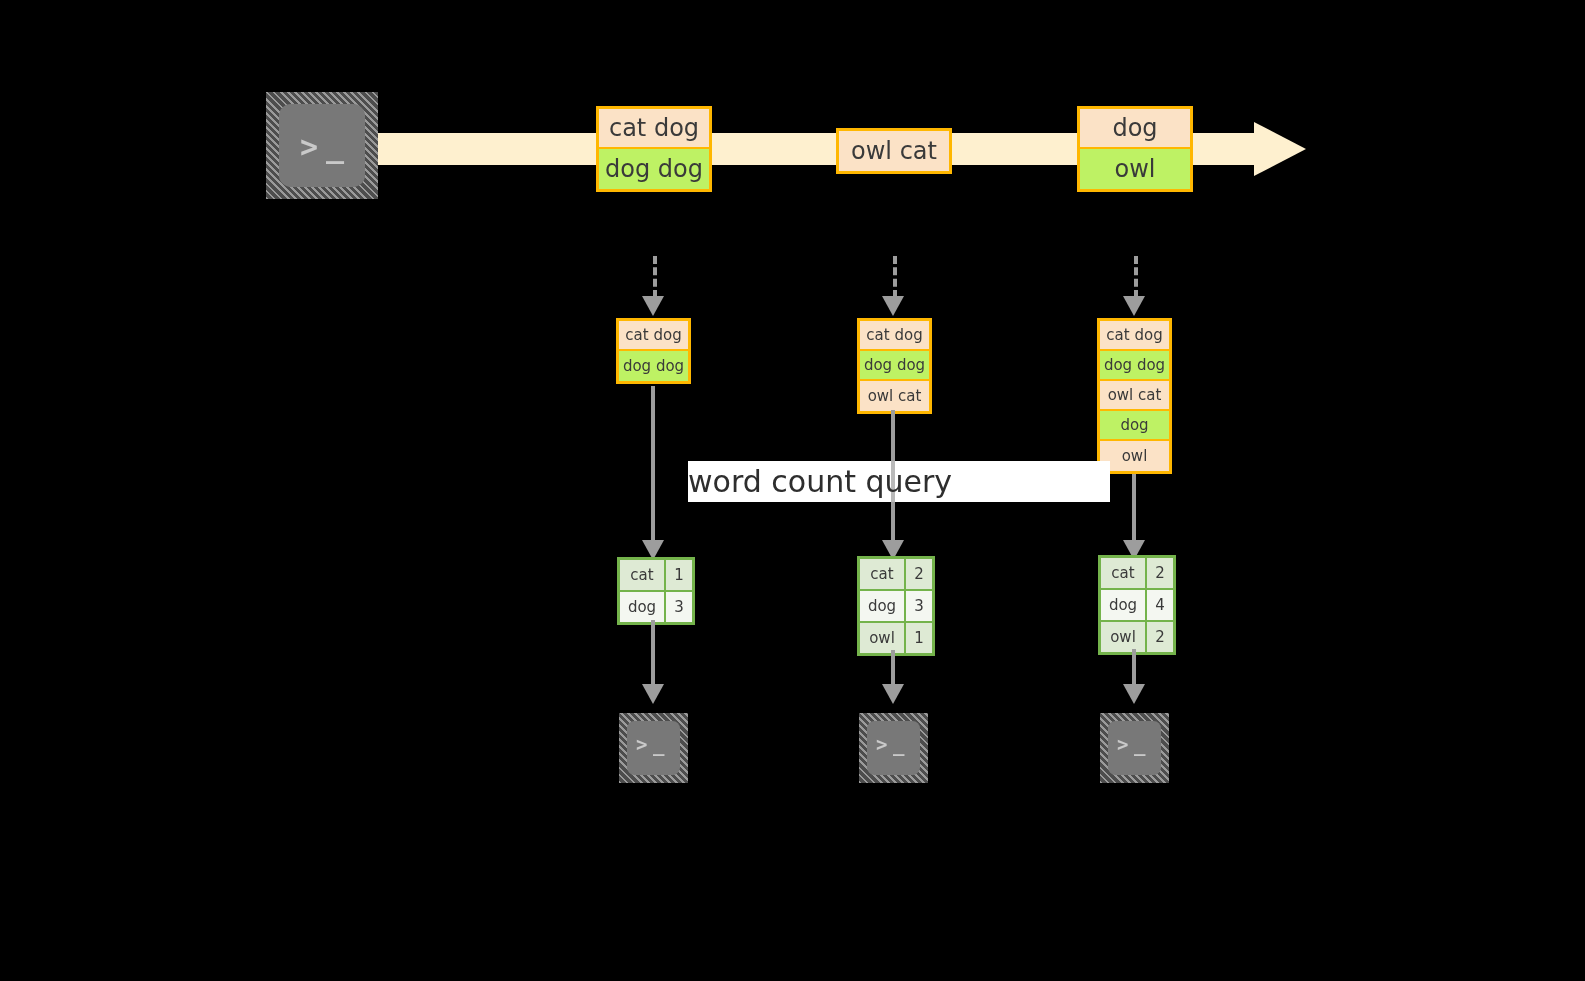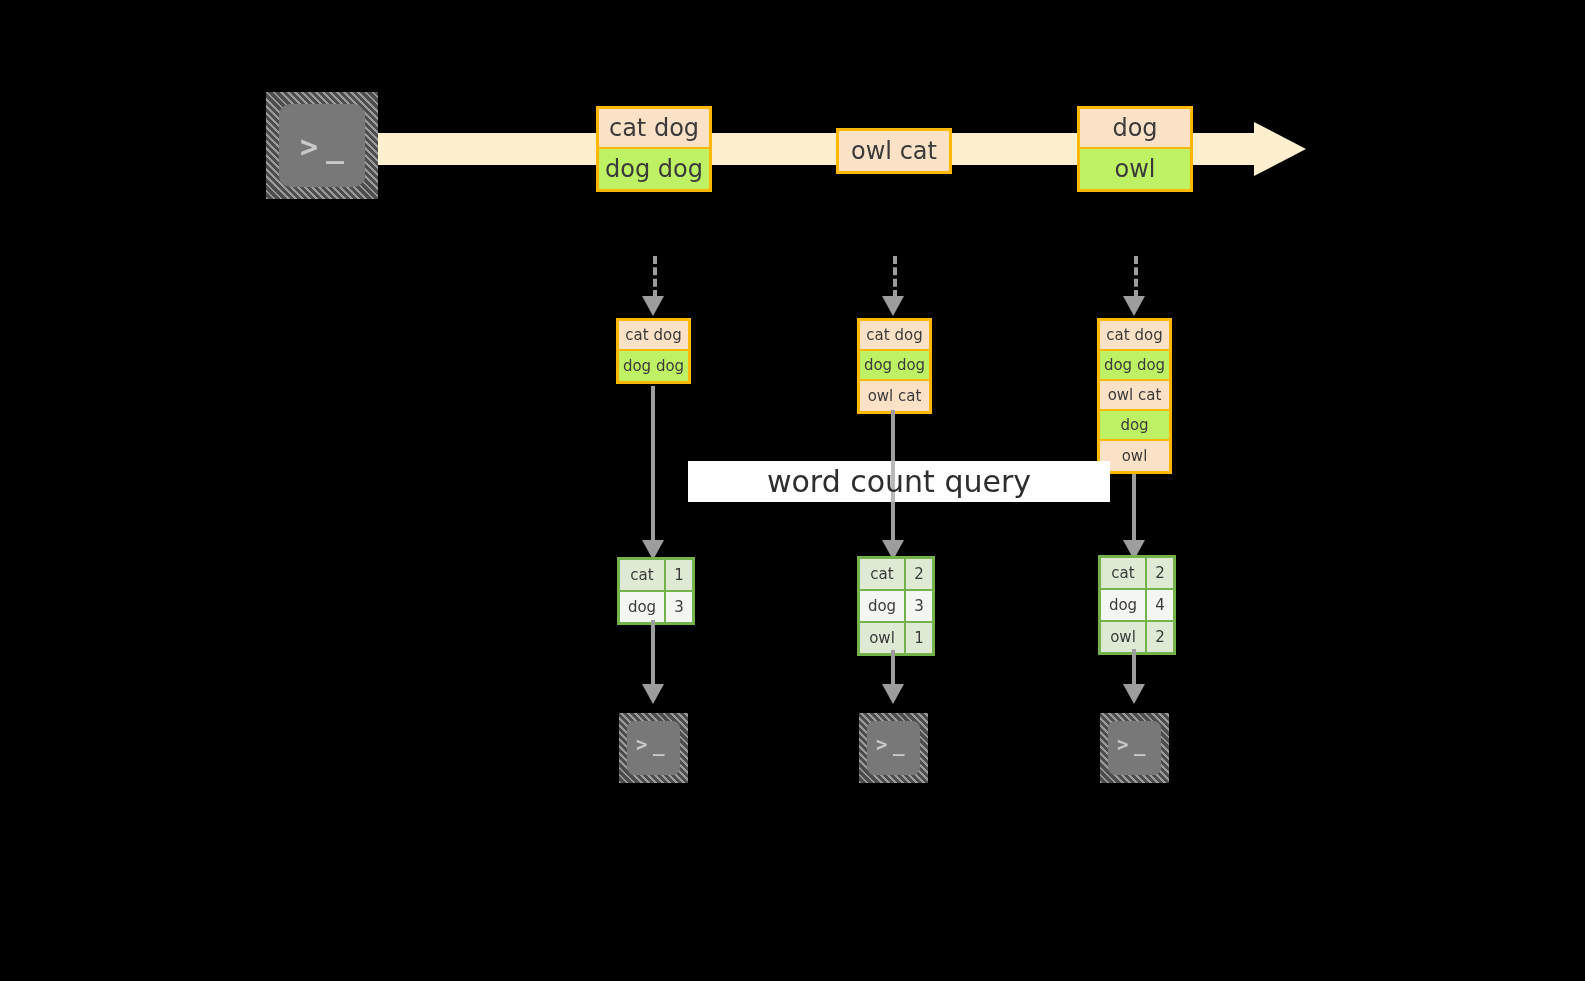--- a/index.html
+++ b/index.html
@@ -133,21 +133,20 @@
     border-right: 11px solid transparent;
     border-top: 20px solid #9d9d9d;
   }
 
   
   #query-band {
     position: absolute;
     background: #FFFFFF;
     display: flex;
     align-items: center;
-    justify-content: center;
   }
   #query-band .label {
     font-size: 30px;
     color: #2e2e2e;
     white-space: nowrap;
     position: relative;
     z-index: 3;
   }
   .band-gap {
     position: absolute;

